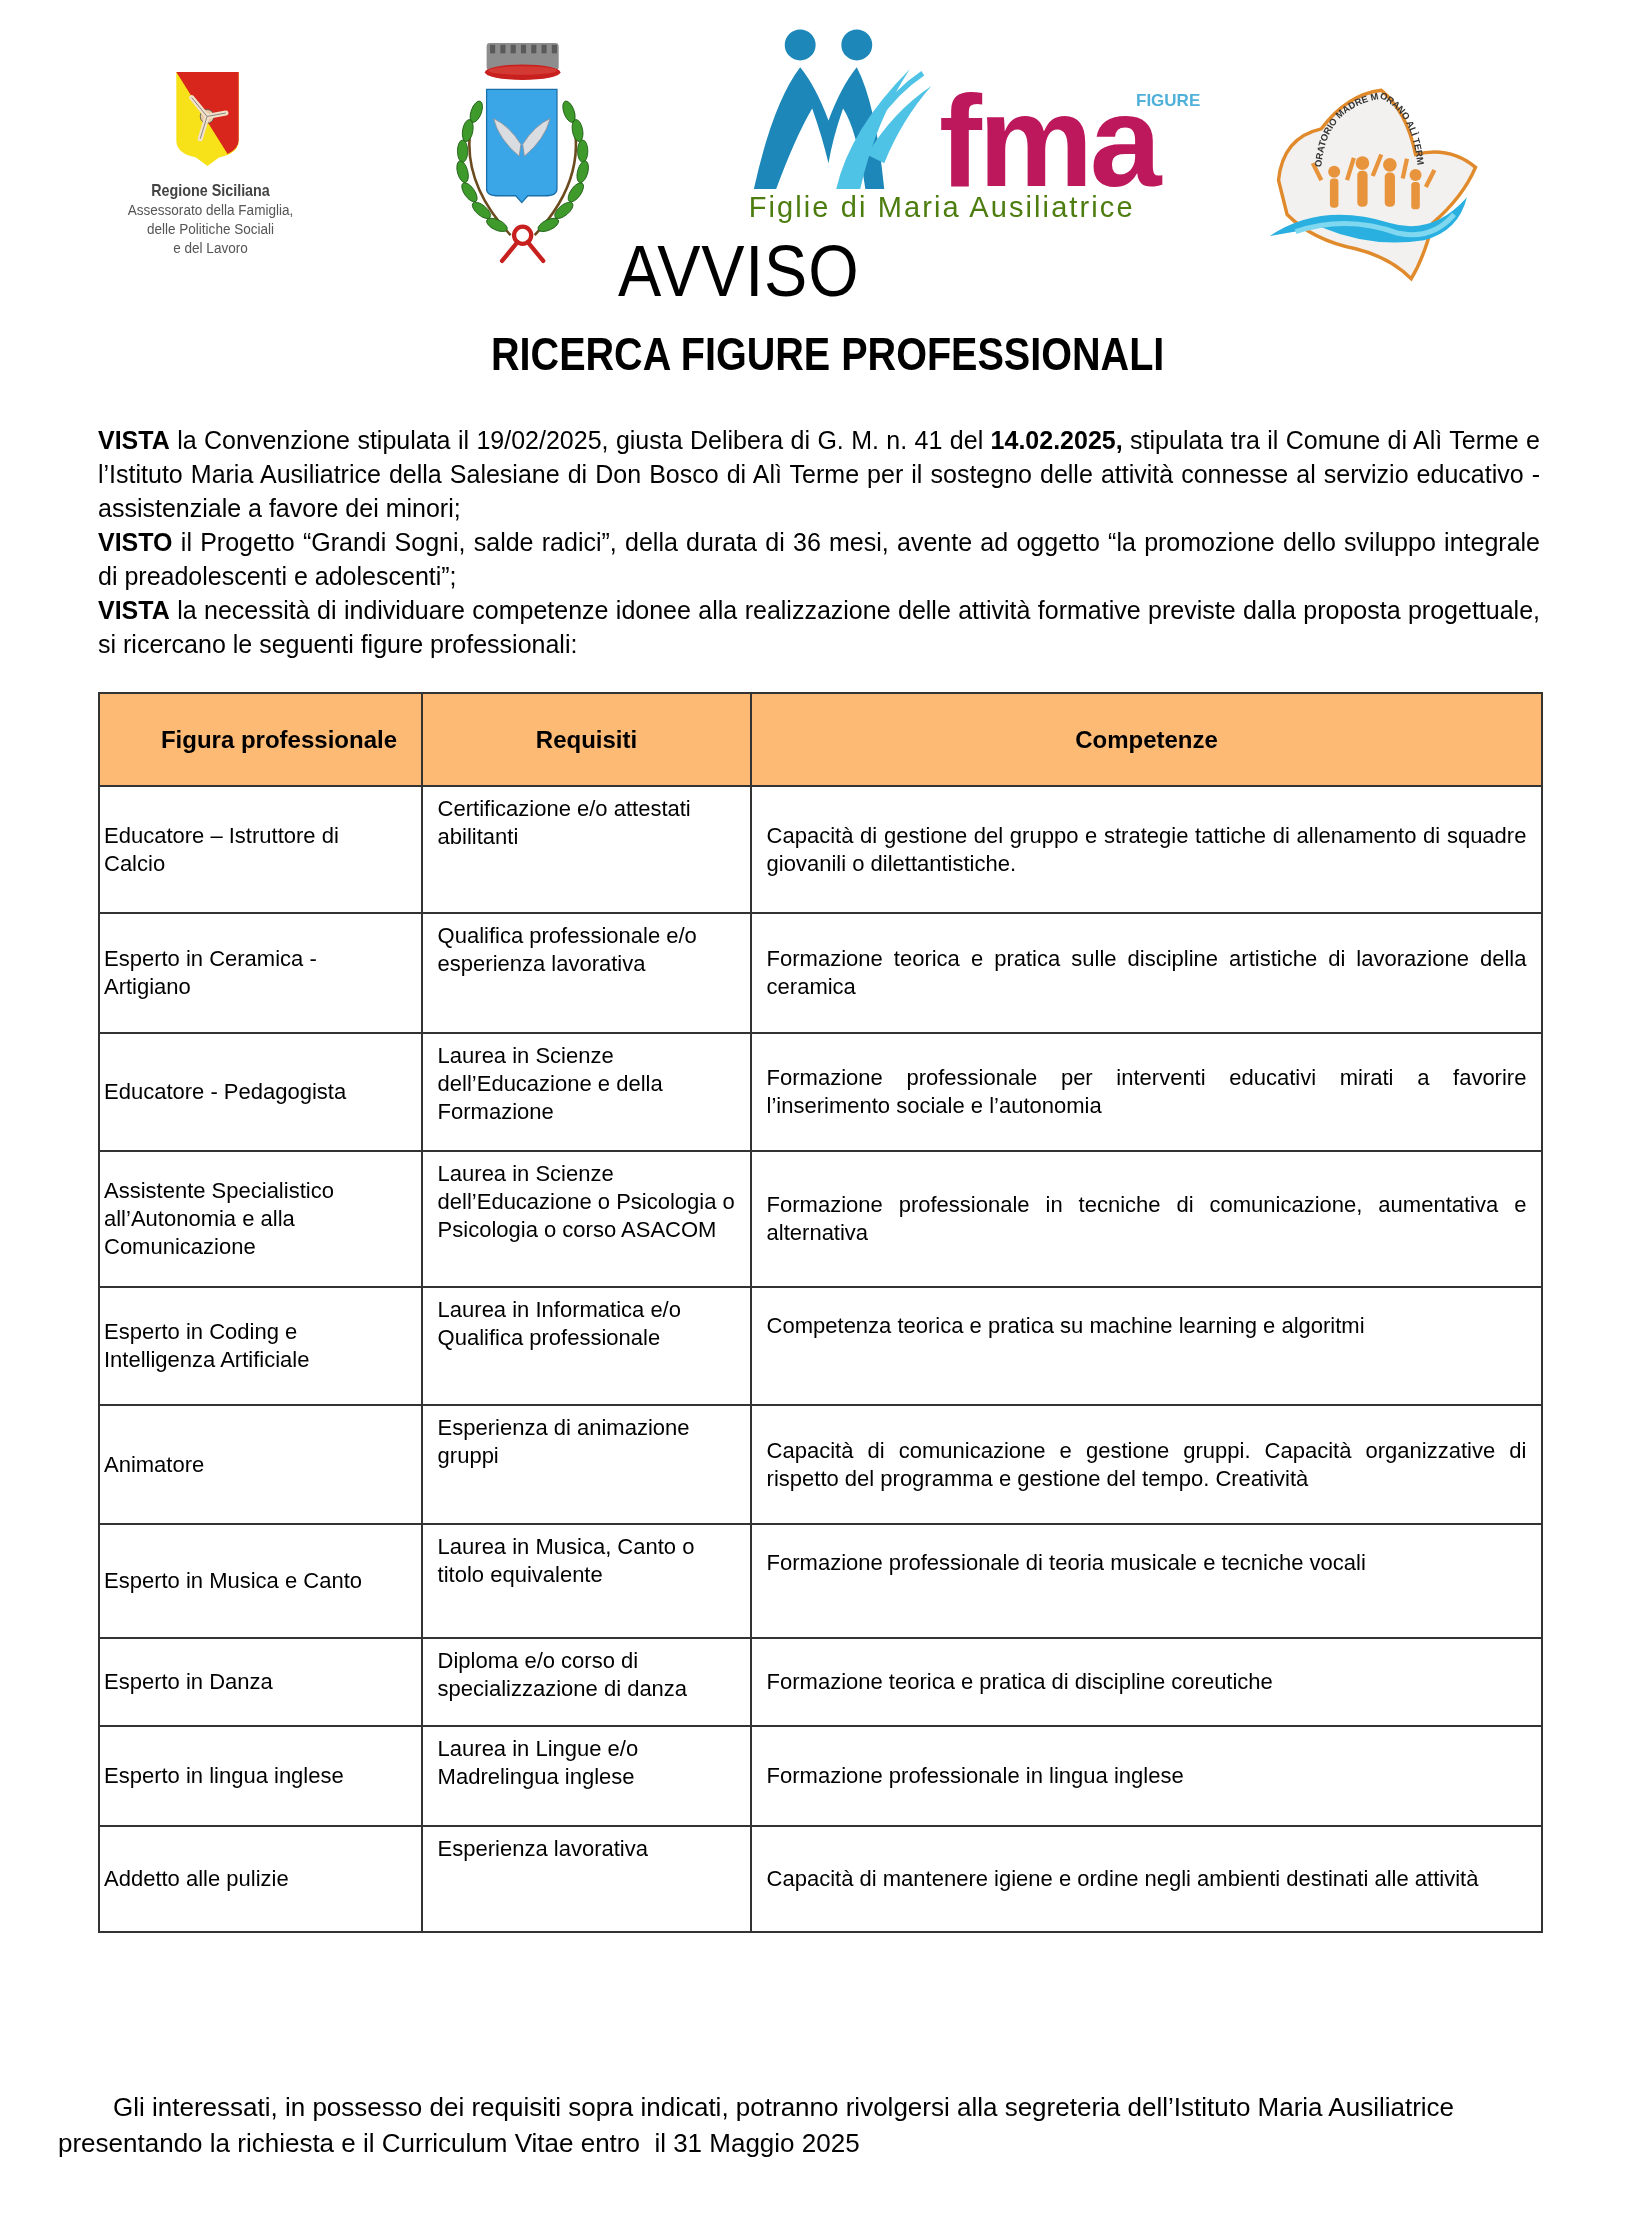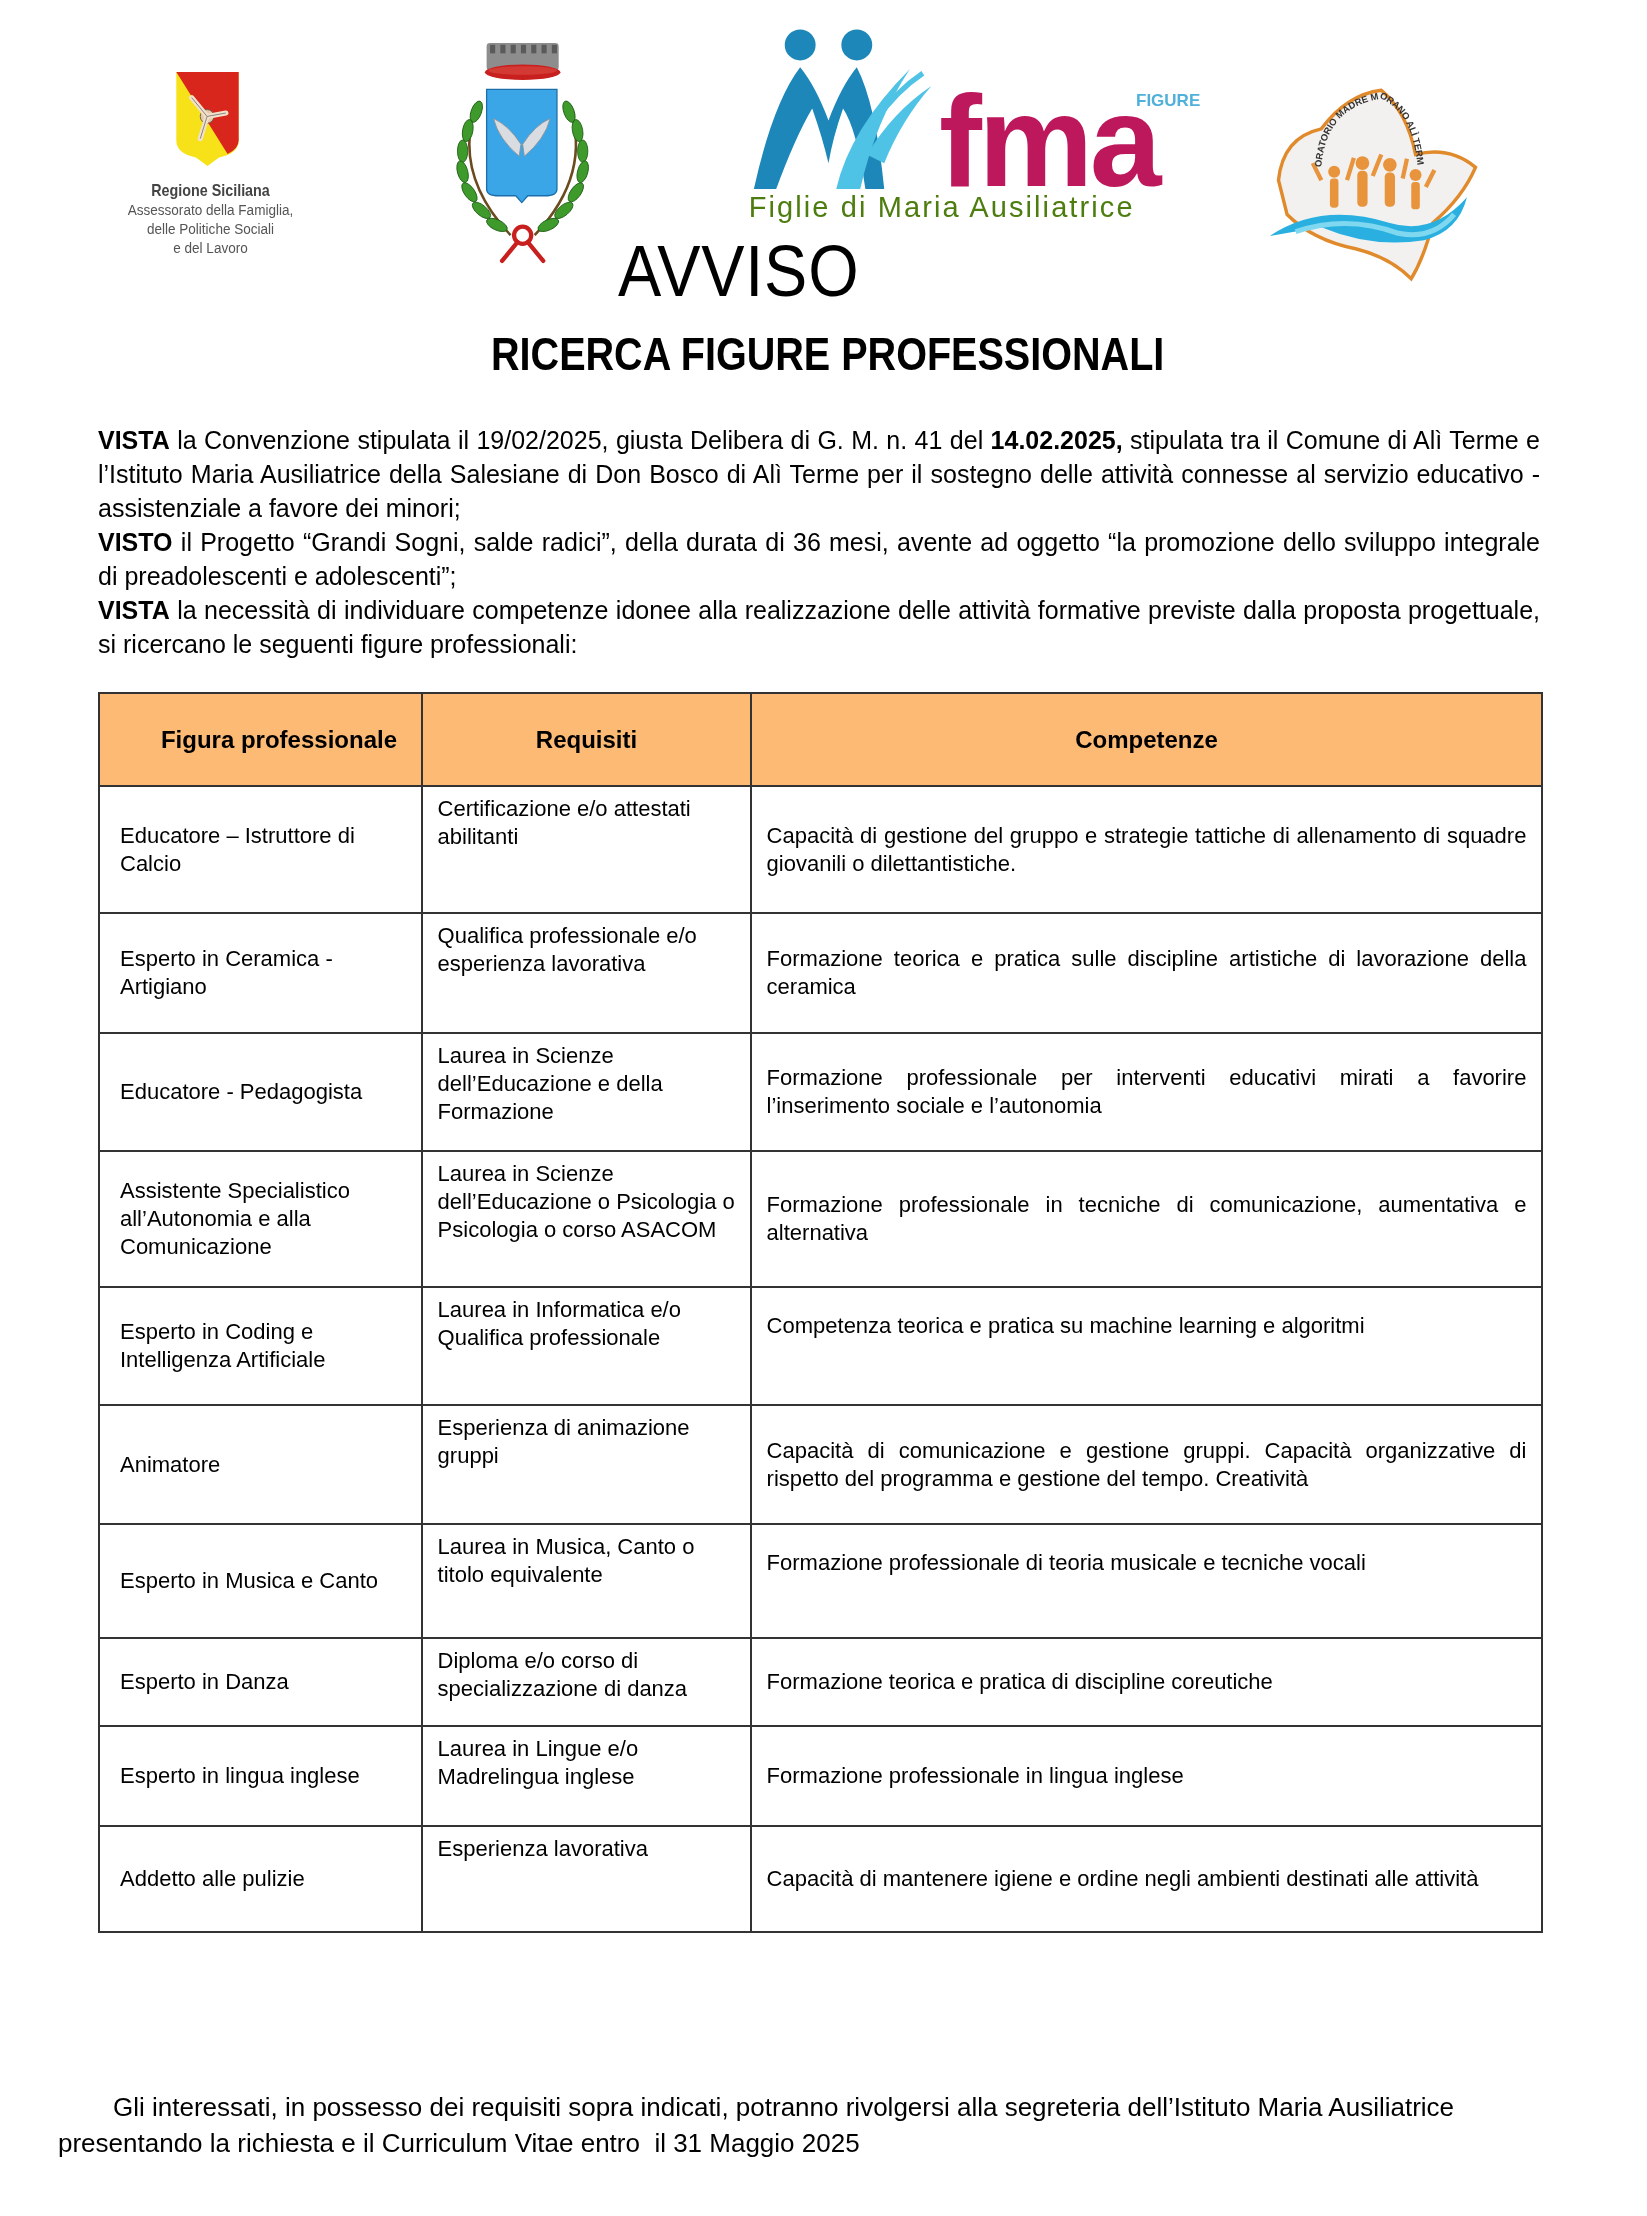--- a/index.html
+++ b/index.html
@@ -30,21 +30,21 @@
 
   
   #roles-table { left:98px; top:692px; width:1443px; border-collapse:collapse; table-layout:fixed;
       font-size:22px; line-height:28px; }
   #roles-table th, #roles-table td { border:2.1px solid #333; padding:0 19px; vertical-align:middle; }
   #roles-table th { background:#fdba74; font-weight:bold; height:91px; font-size:24px; }
   #roles-table th.c1 { text-align:right; padding-right:24px; }
   #roles-table td.c2 { vertical-align:top; padding-top:8px; padding-left:14.6px; padding-right:5.1px; }
   #roles-table td.c3 { text-align:justify; padding-left:14.6px; padding-right:14.6px; }
   #roles-table td.c3.top { vertical-align:top; padding-top:24px; }
-  #roles-table td.c1 { padding-left:20px; }
+  #roles-table td.c1 { padding-left:4px; }
 
   
   #footer { left:58px; top:2089px; width:1510px; font-size:26px; line-height:36px; }
   #footer p { margin:0; }
   #footer .indent { padding-left:55px; }
 </style>
 </head>
 <body>
 
 <div id="logo-regione" class="abs">

